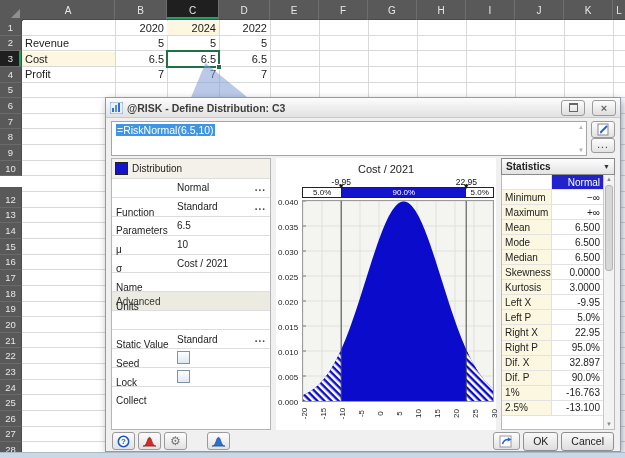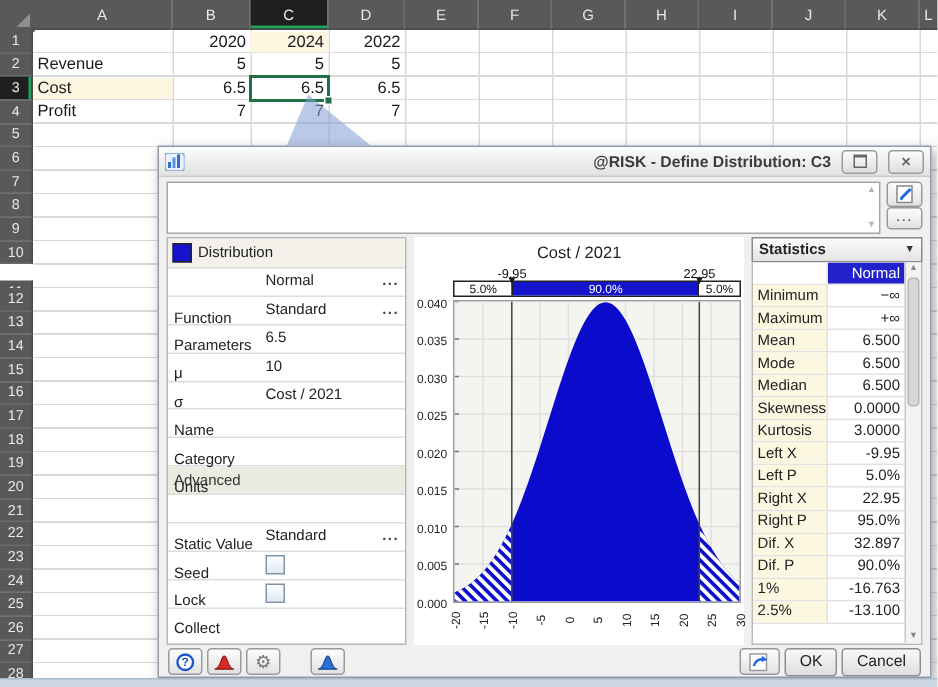--- a/index.html
+++ b/index.html
@@ -26,21 +26,21 @@
   .sel-box{position:absolute;border:2px solid #1e7145;box-sizing:border-box;}
   .sel-handle{position:absolute;width:4px;height:4px;background:#1e7145;border:1px solid #fff;}
   .callout{position:absolute;background:rgba(130,157,214,0.55);}
 
   .bottom-band{position:absolute;left:0;top:452px;width:625px;height:6px;background:#ccd7e2;border-top:1px solid #a9bac9;}
 
   
   .dialog{position:absolute;left:105px;top:97px;width:516px;height:355px;background:#f0f0f0;
     border:1px solid #8f9bab;box-shadow:2px 3px 8px rgba(0,0,0,.35);box-sizing:border-box;font-size:10px;color:#222;}
   .titlebar{height:19px;display:flex;align-items:center;gap:4px;padding:0 4px;
-    background:linear-gradient(#fcfcfc,#e2e2e2);border-bottom:1px solid #c9c9c9;text-align:right;}
+    background:linear-gradient(#fcfcfc,#e2e2e2);border-bottom:1px solid #c9c9c9;}
   .titlebar .title{flex:1;font-size:10.5px;font-weight:bold;color:#3c3c3c;white-space:nowrap;overflow:hidden;}
   .win-btn{width:22px;height:14px;border:1px solid #9b9b9b;border-radius:3px;background:linear-gradient(#fdfdfd,#dedede);
     display:flex;align-items:center;justify-content:center;margin-left:3px;cursor:default;}
   .max-glyph{width:7px;height:6px;border:1px solid #666;border-top-width:2px;display:block;}
   .close-glyph{font-size:11px;line-height:10px;font-weight:bold;color:#666;}
 
   .formula-area{height:38px;display:flex;gap:4px;padding:3px 5px 0 5px;box-sizing:border-box;}
   .formula-box{position:relative;flex:1;background:#fff;border:1px solid #a5a5a5;padding:2px 14px 2px 4px;
     font-size:10.5px;overflow:hidden;}
   .fsel{background:#3e95e5;color:#fff;padding:0 1px;}
@@ -210,20 +210,21 @@
       <span class="win-btn">
           <span class="max-glyph"></span>
         </span>
       <span class="win-btn">
           <span class="close-glyph">×</span>
         </span>
     </div>
 
     <div class="formula-area">
       <div class="formula-box">
+        <span class="fsel">=RiskNormal(6.5,10)</span>
         <span class="fscroll">
           <span>▲</span>
           <span>▼</span>
         </span>
       </div>
       <div class="formula-side">
         <button class="sbtn tall">
           <svg width="13" height="13" viewBox="0 0 13 13">
             <rect x="1" y="1" width="10" height="11" fill="#fff" stroke="#888"></rect>
             <path d="M3.5 9.5 L10 3" stroke="#2266dd" stroke-width="2"></path>
@@ -265,26 +266,20 @@
           <div class="prow">
             <div class="plabel">σ</div>
             <div class="pvalue">
               <span>10</span>
             </div>
           </div>
           <div class="prow">
             <div class="plabel">Name</div>
             <div class="pvalue">
               <span>Cost / 2021</span>
-            </div>
-          </div>
-          <div class="prow">
-            <div class="plabel">Category</div>
-            <div class="pvalue">
-              <span></span>
             </div>
           </div>
           <div class="prow">
             <div class="plabel">Units</div>
             <div class="pvalue">
               <span></span>
             </div>
           </div>
           <div class="prow section">Advanced</div>
           <div class="prow">

